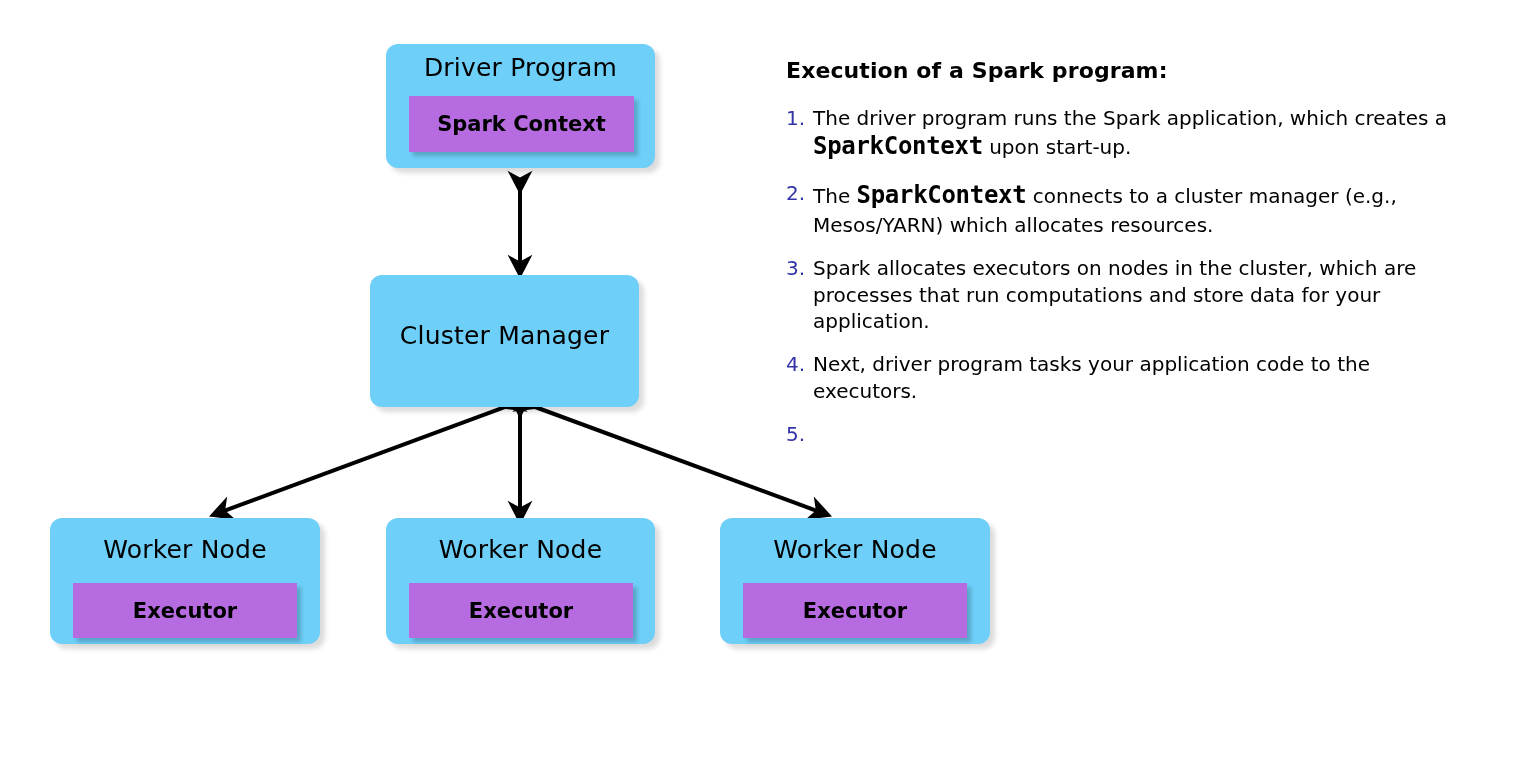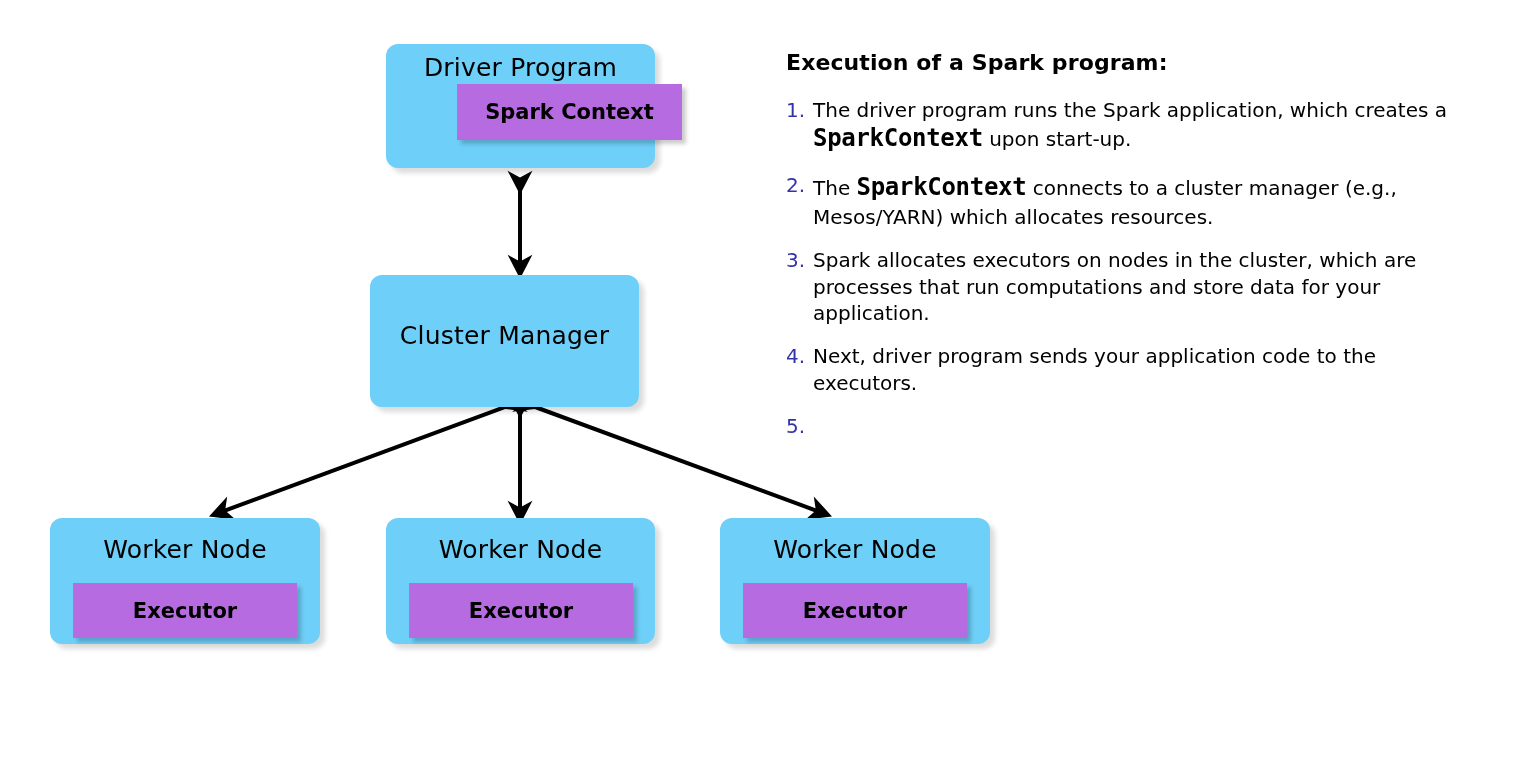--- a/index.html
+++ b/index.html
@@ -50,21 +50,21 @@
   .inner-label {
     font-size: 21px;
     font-weight: bold;
     color: #000;
     white-space: nowrap;
   }
 
   
   #driver-box   { left: 386px; top: 44px;  width: 269px; height: 124px; }
   #driver-title { top: 9px; }
-  #spark-context-box { left: 23px; top: 40px; width: 225px; height: 56px; margin-left: 48px; }
+  #spark-context-box { left: 23px; top: 52px; width: 225px; height: 56px; }
 
   
   #cluster-box   { left: 370px; top: 275px; width: 269px; height: 132px; }
   #cluster-title { top: 46px; }
 
   
   #worker-box-0 { left: 50px;  top: 518px; width: 270px; height: 126px; }
   #worker-box-1 { left: 386px; top: 518px; width: 269px; height: 126px; }
   #worker-box-2 { left: 720px; top: 518px; width: 270px; height: 126px; }
   .worker-title { top: 17px; }
@@ -77,21 +77,21 @@
     top: 0;
     width: 1534px;
     height: 758px;
     pointer-events: none;
   }
 
   
   #text-panel {
     position: absolute;
     left: 786px;
-    top: 50px;
+    top: 58px;
     width: 680px;
   }
   #panel-heading {
     font-size: 22px;
     font-weight: bold;
     color: #000;
     margin: 0 0 22px 0;
     letter-spacing: 0.1px;
   }
   .step {
@@ -191,21 +191,21 @@
         <li class="step">
           <span class="step-num" style="color: rgb(51, 51, 168);">2.</span>
           <span class="step-text">The <span class="mono">SparkContext</span> connects to a cluster manager (e.g., Mesos/YARN) which allocates resources.</span>
         </li>
         <li class="step">
           <span class="step-num" style="color: rgb(51, 51, 168);">3.</span>
           <span class="step-text">Spark allocates executors on nodes in the cluster, which are processes that run computations and store data for your application.</span>
         </li>
         <li class="step">
           <span class="step-num" style="color: rgb(51, 51, 168);">4.</span>
-          <span class="step-text">Next, driver program sends your application code to the executors.</span>
+          <span class="step-text">Next, driver program tasks your application code to the executors.</span>
         </li>
         <li class="step">
           <span class="step-num" style="color: rgb(51, 51, 168);">5.</span>
         </li>
       </ol>
   </div>
 
 </div>
 
 </body></html>

